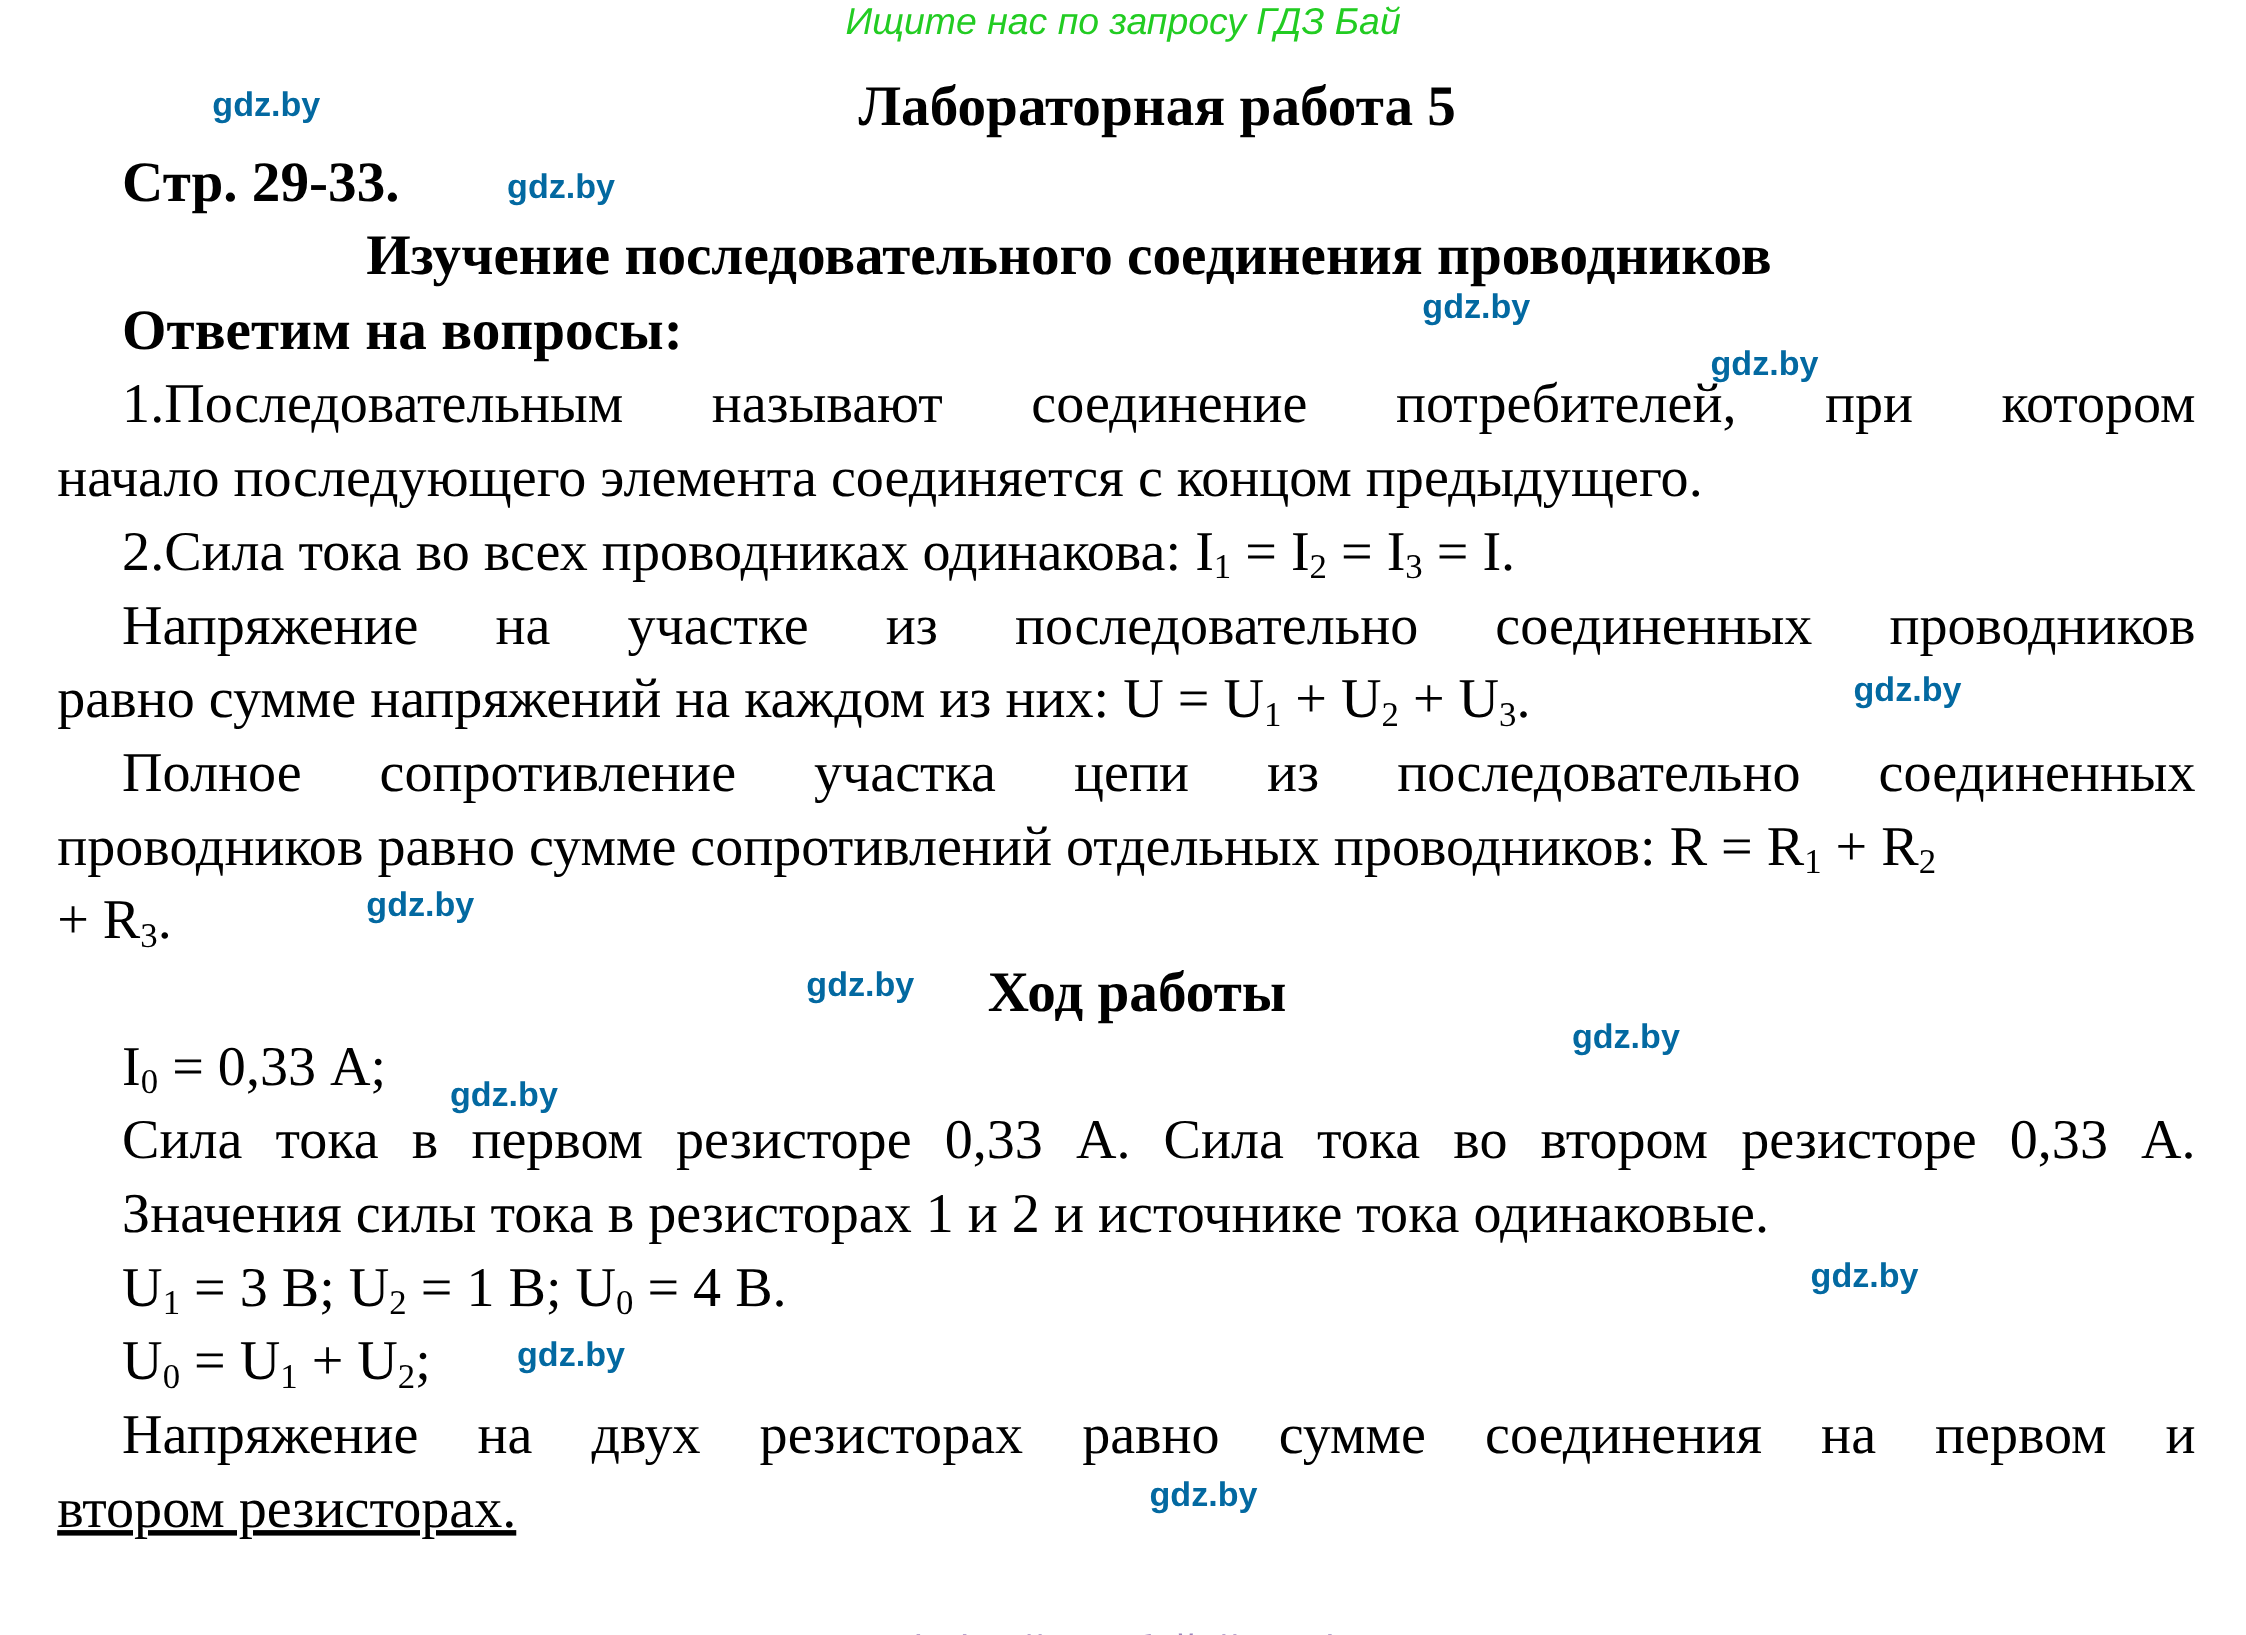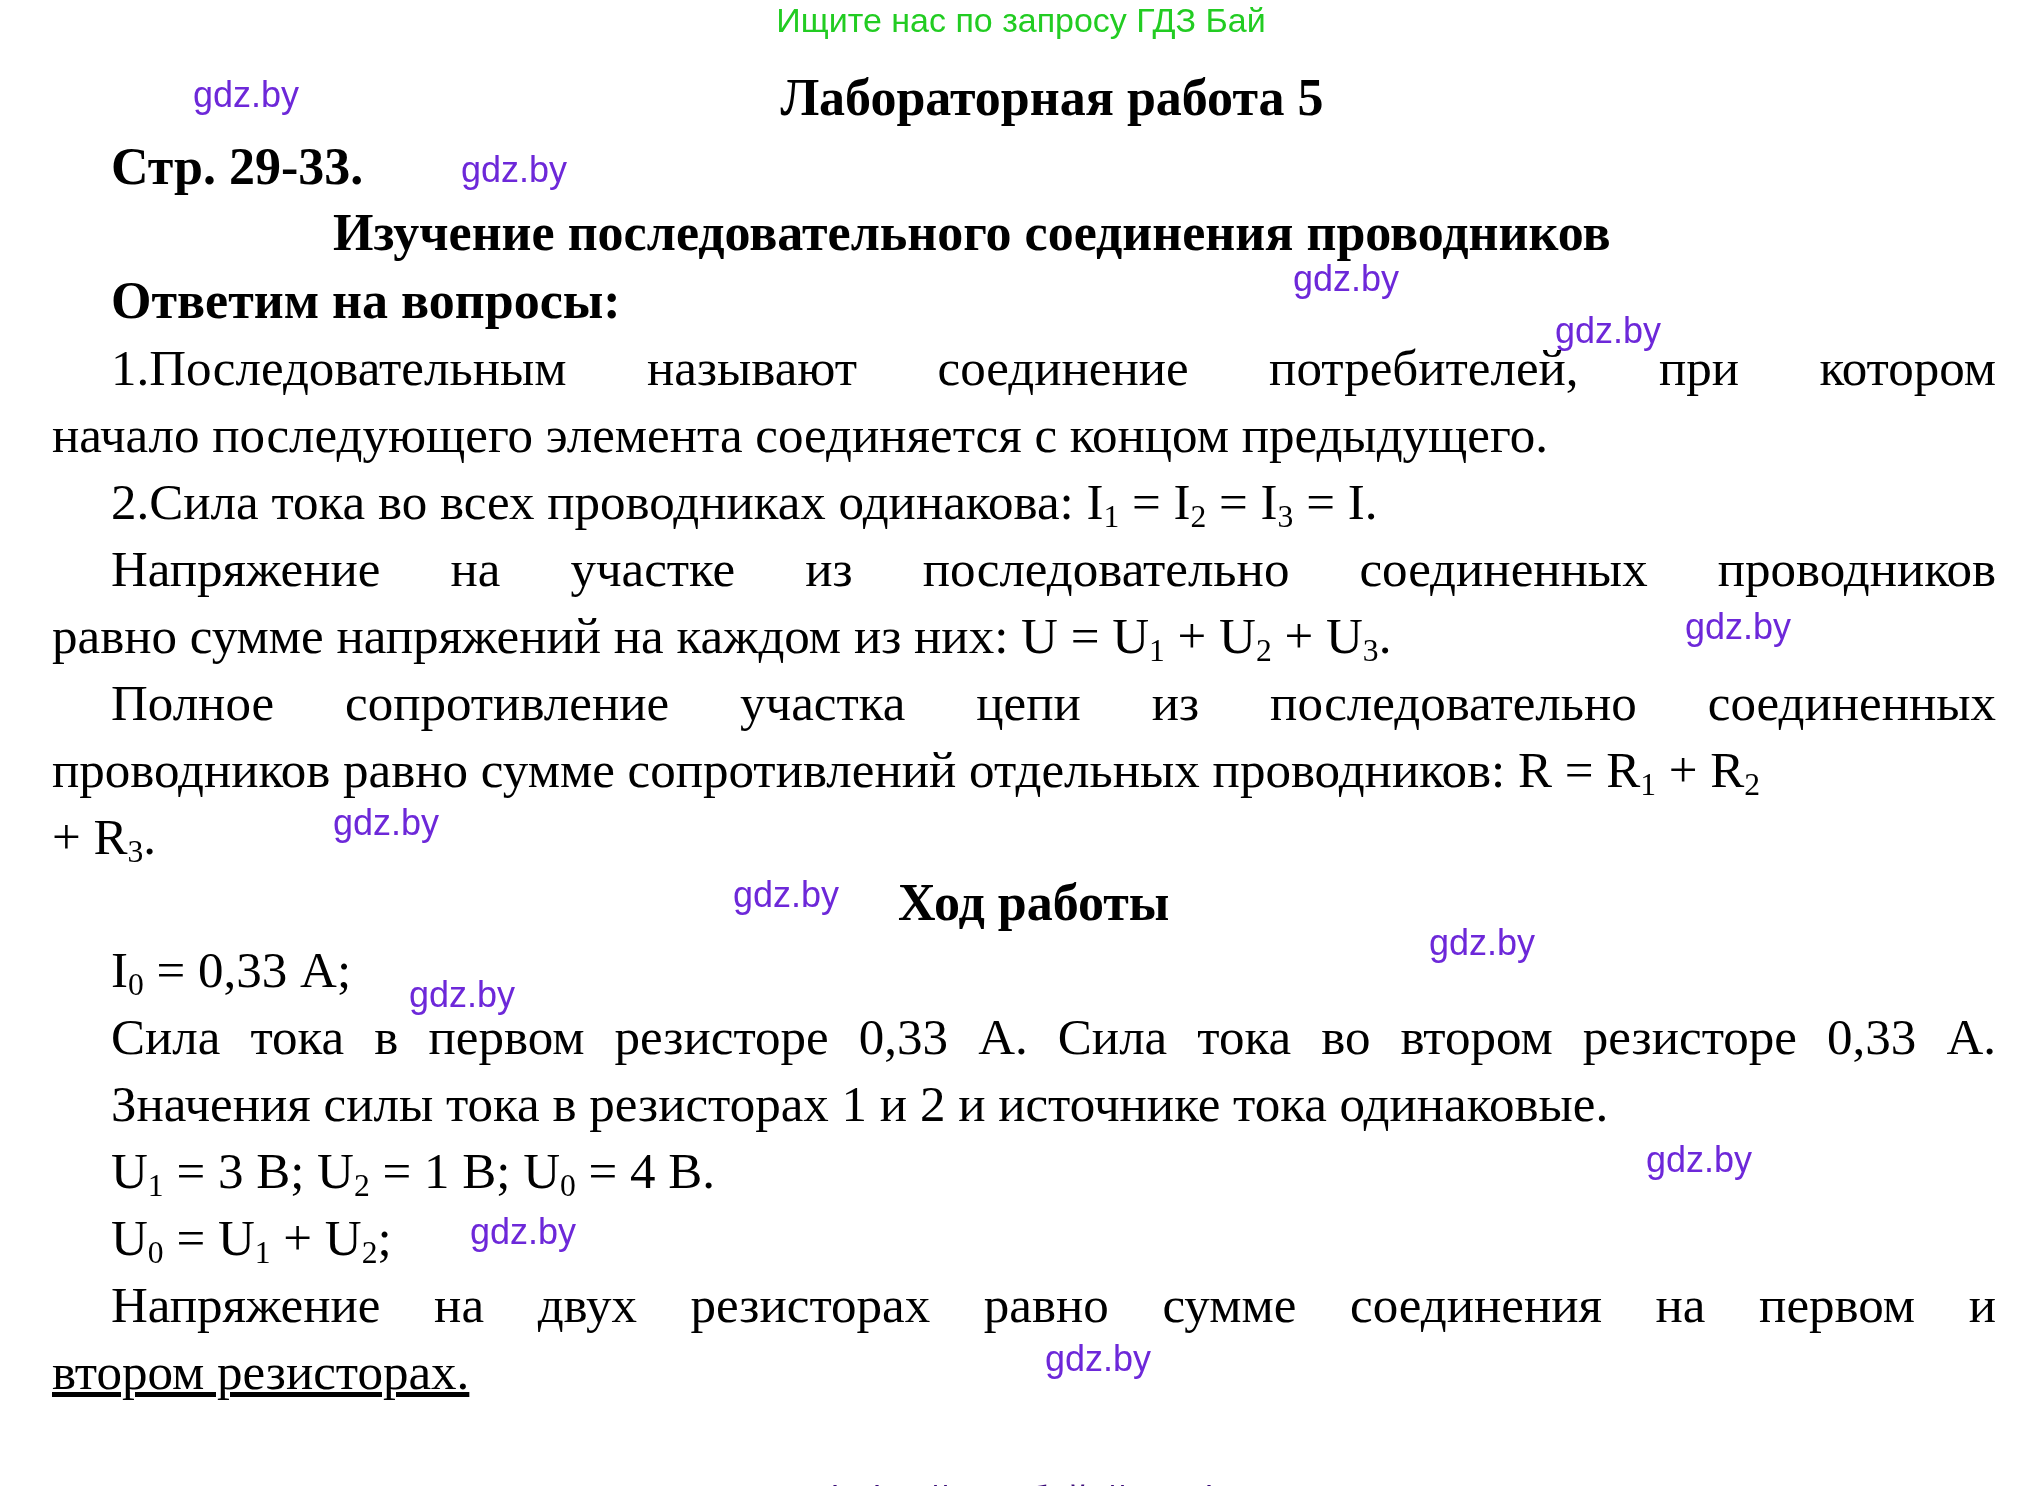--- a/index.html
+++ b/index.html
@@ -1,20 +1,20 @@
 <!DOCTYPE html>
 <html><head>
 <meta charset="utf-8">
 <style>
   html, body { margin:0; padding:0; background:#ffffff; }
   body { width:2042px; height:1486px; position:relative; overflow:hidden; font-family:"Liberation Serif","DejaVu Serif",serif; color:#000; }
   .abs { position:absolute; white-space:nowrap; }
-  .top-link { left:0; width:2042px; top:0; text-align:center; font-family:"Liberation Sans","DejaVu Sans",sans-serif; font-size:34px; color:#22cc22; line-height:40px; }
+  .top-link { left:0; width:2042px; top:0; text-align:center; font-family:"Liberation Sans","DejaVu Sans",sans-serif; font-size:34px; color:#22cc22; line-height:40px;font-style:italic; }
   .footer { left:0; width:2042px; top:1480px; text-align:center; font-family:"Liberation Sans","DejaVu Sans",sans-serif; font-size:36px; color:#3a0a78; line-height:40px; word-spacing:6px; }
-  .wm { font-family:"Liberation Sans","DejaVu Sans",sans-serif; font-size:36px; color:#6d28d9; line-height:30px; }
+  .wm { font-family:"Liberation Sans","DejaVu Sans",sans-serif; font-size:31px; color:#0369a1; line-height:30px;font-weight:bold; }
   .h { font-weight:bold; font-size:52px; line-height:60px; }
   .p { font-size:51px; line-height:60px; }
   .just { text-align:justify; text-align-last:justify; white-space:normal; }
   sub { font-size:0.62em; vertical-align:-0.25em; line-height:0; }
 </style>
 </head>
 <body>
 
 <div class="abs top-link">Ищите нас по запросу ГДЗ Бай</div>
 

